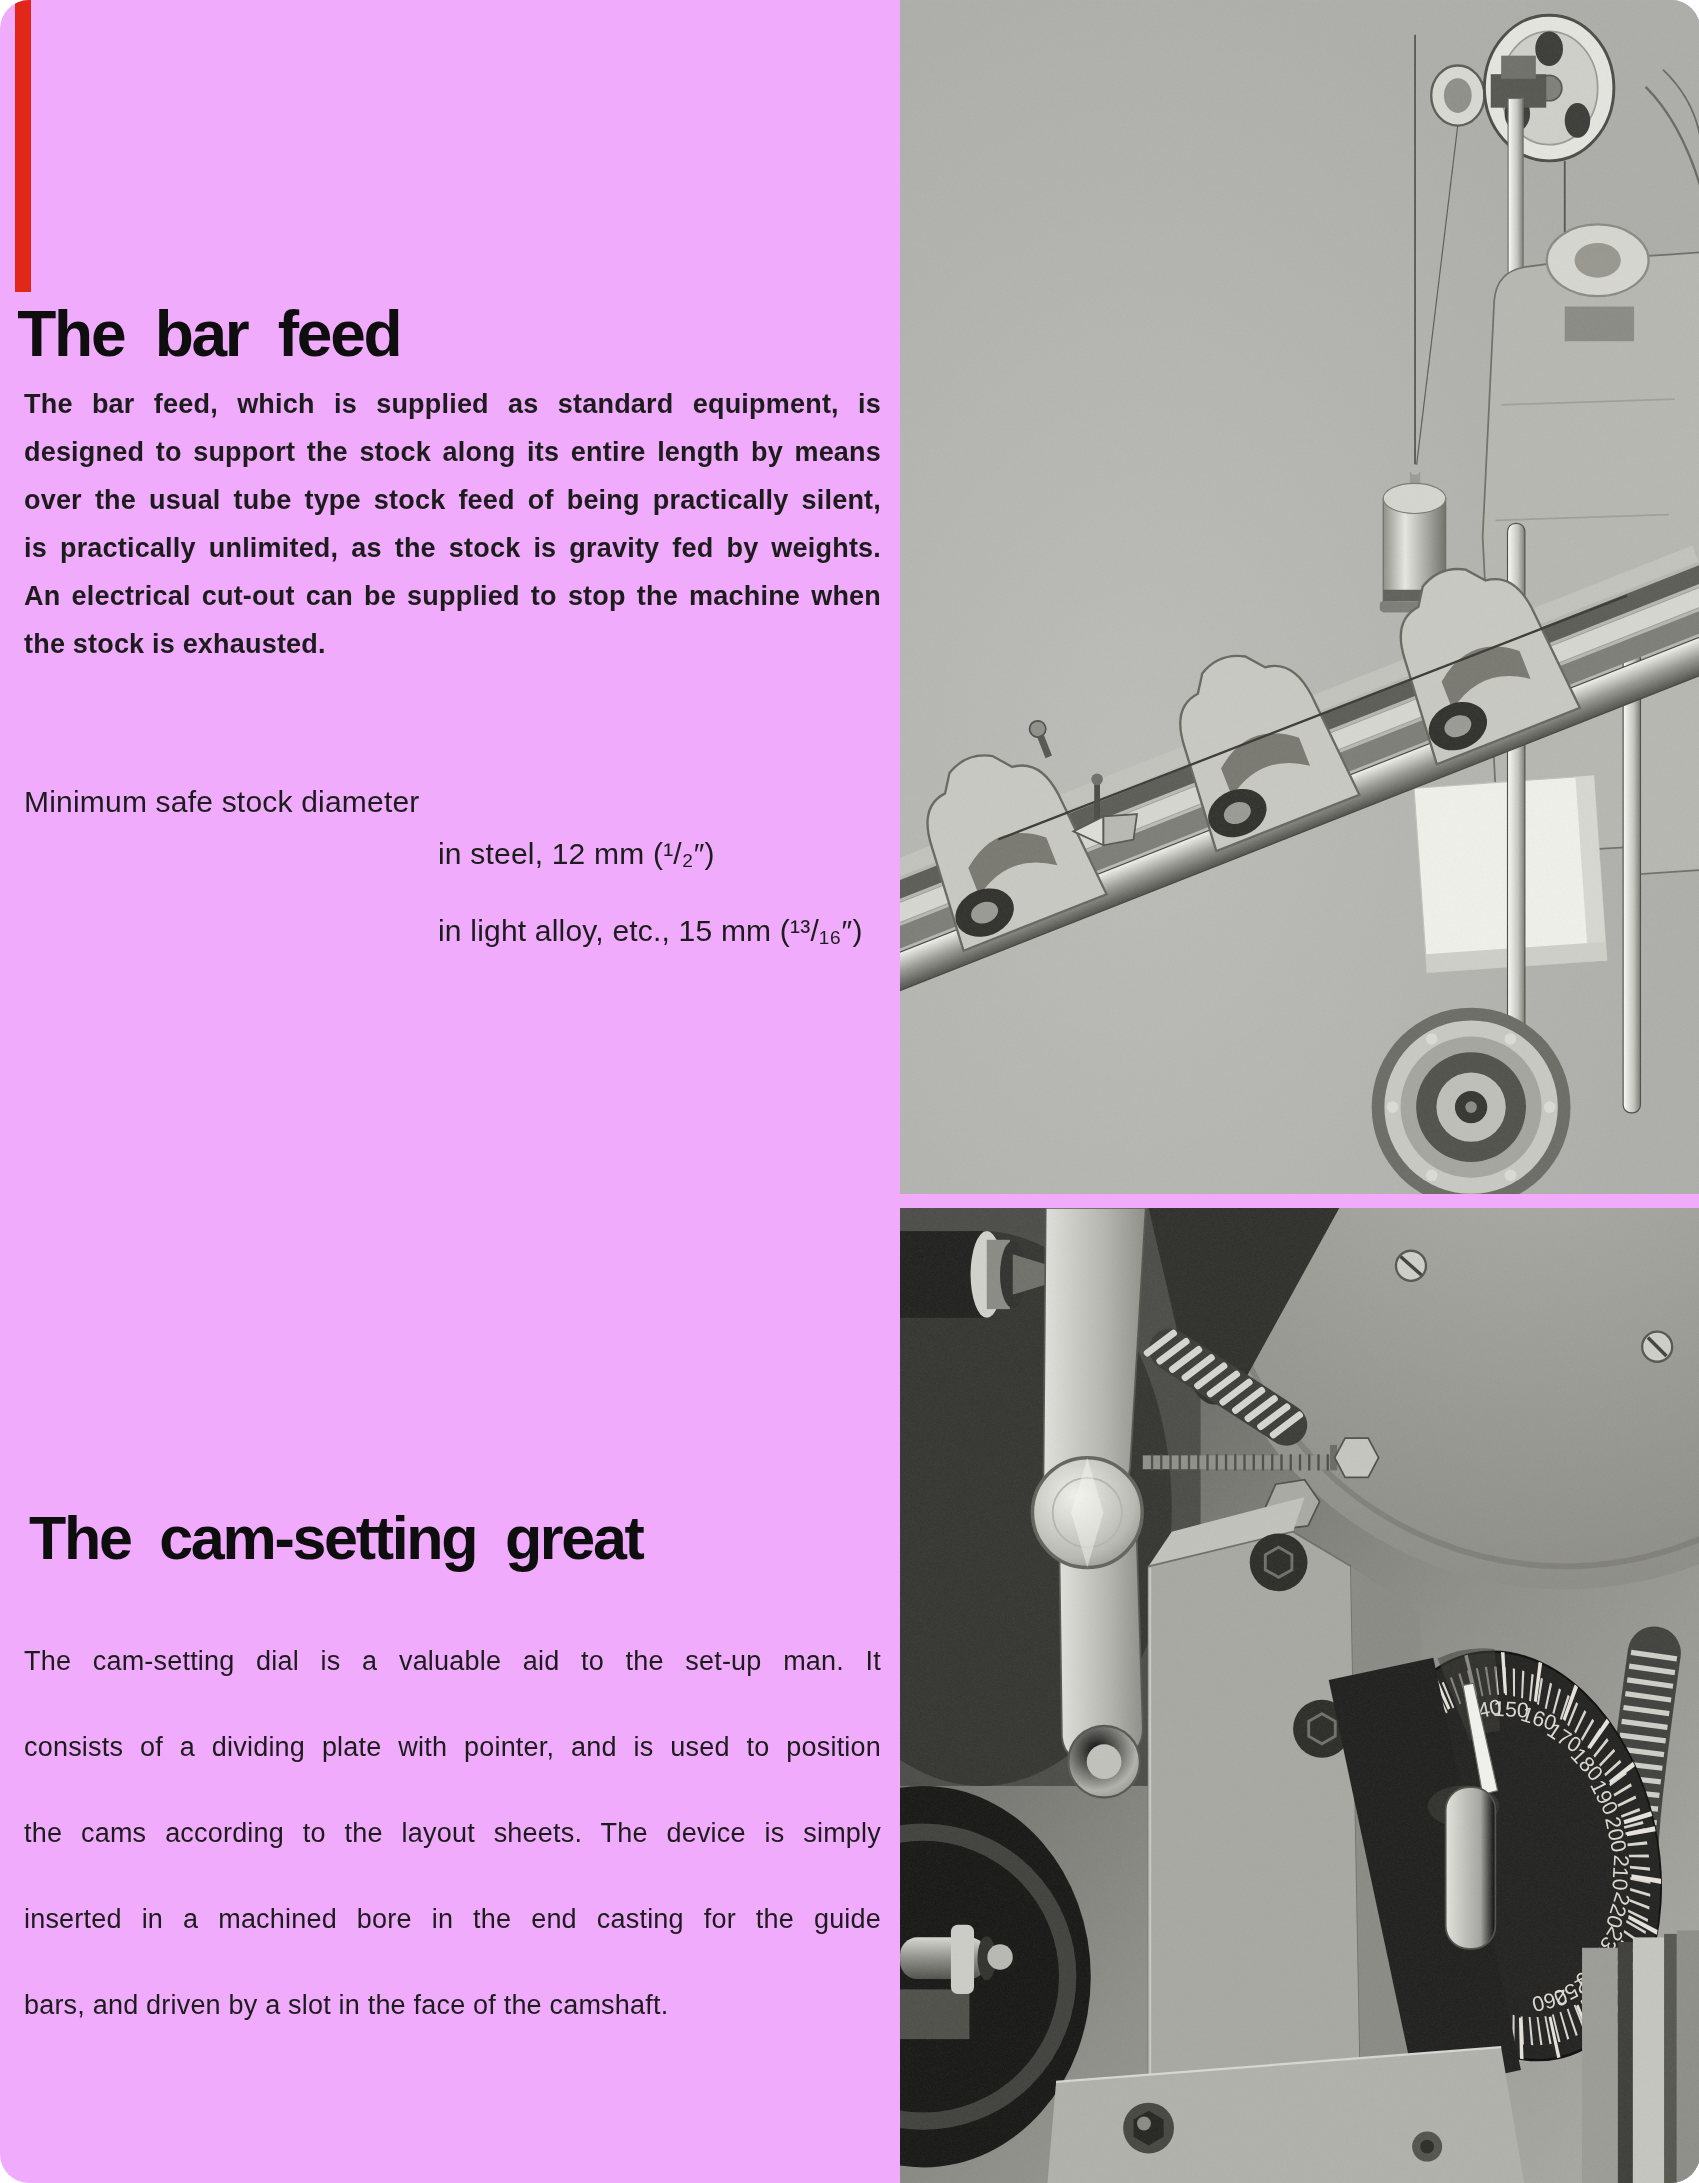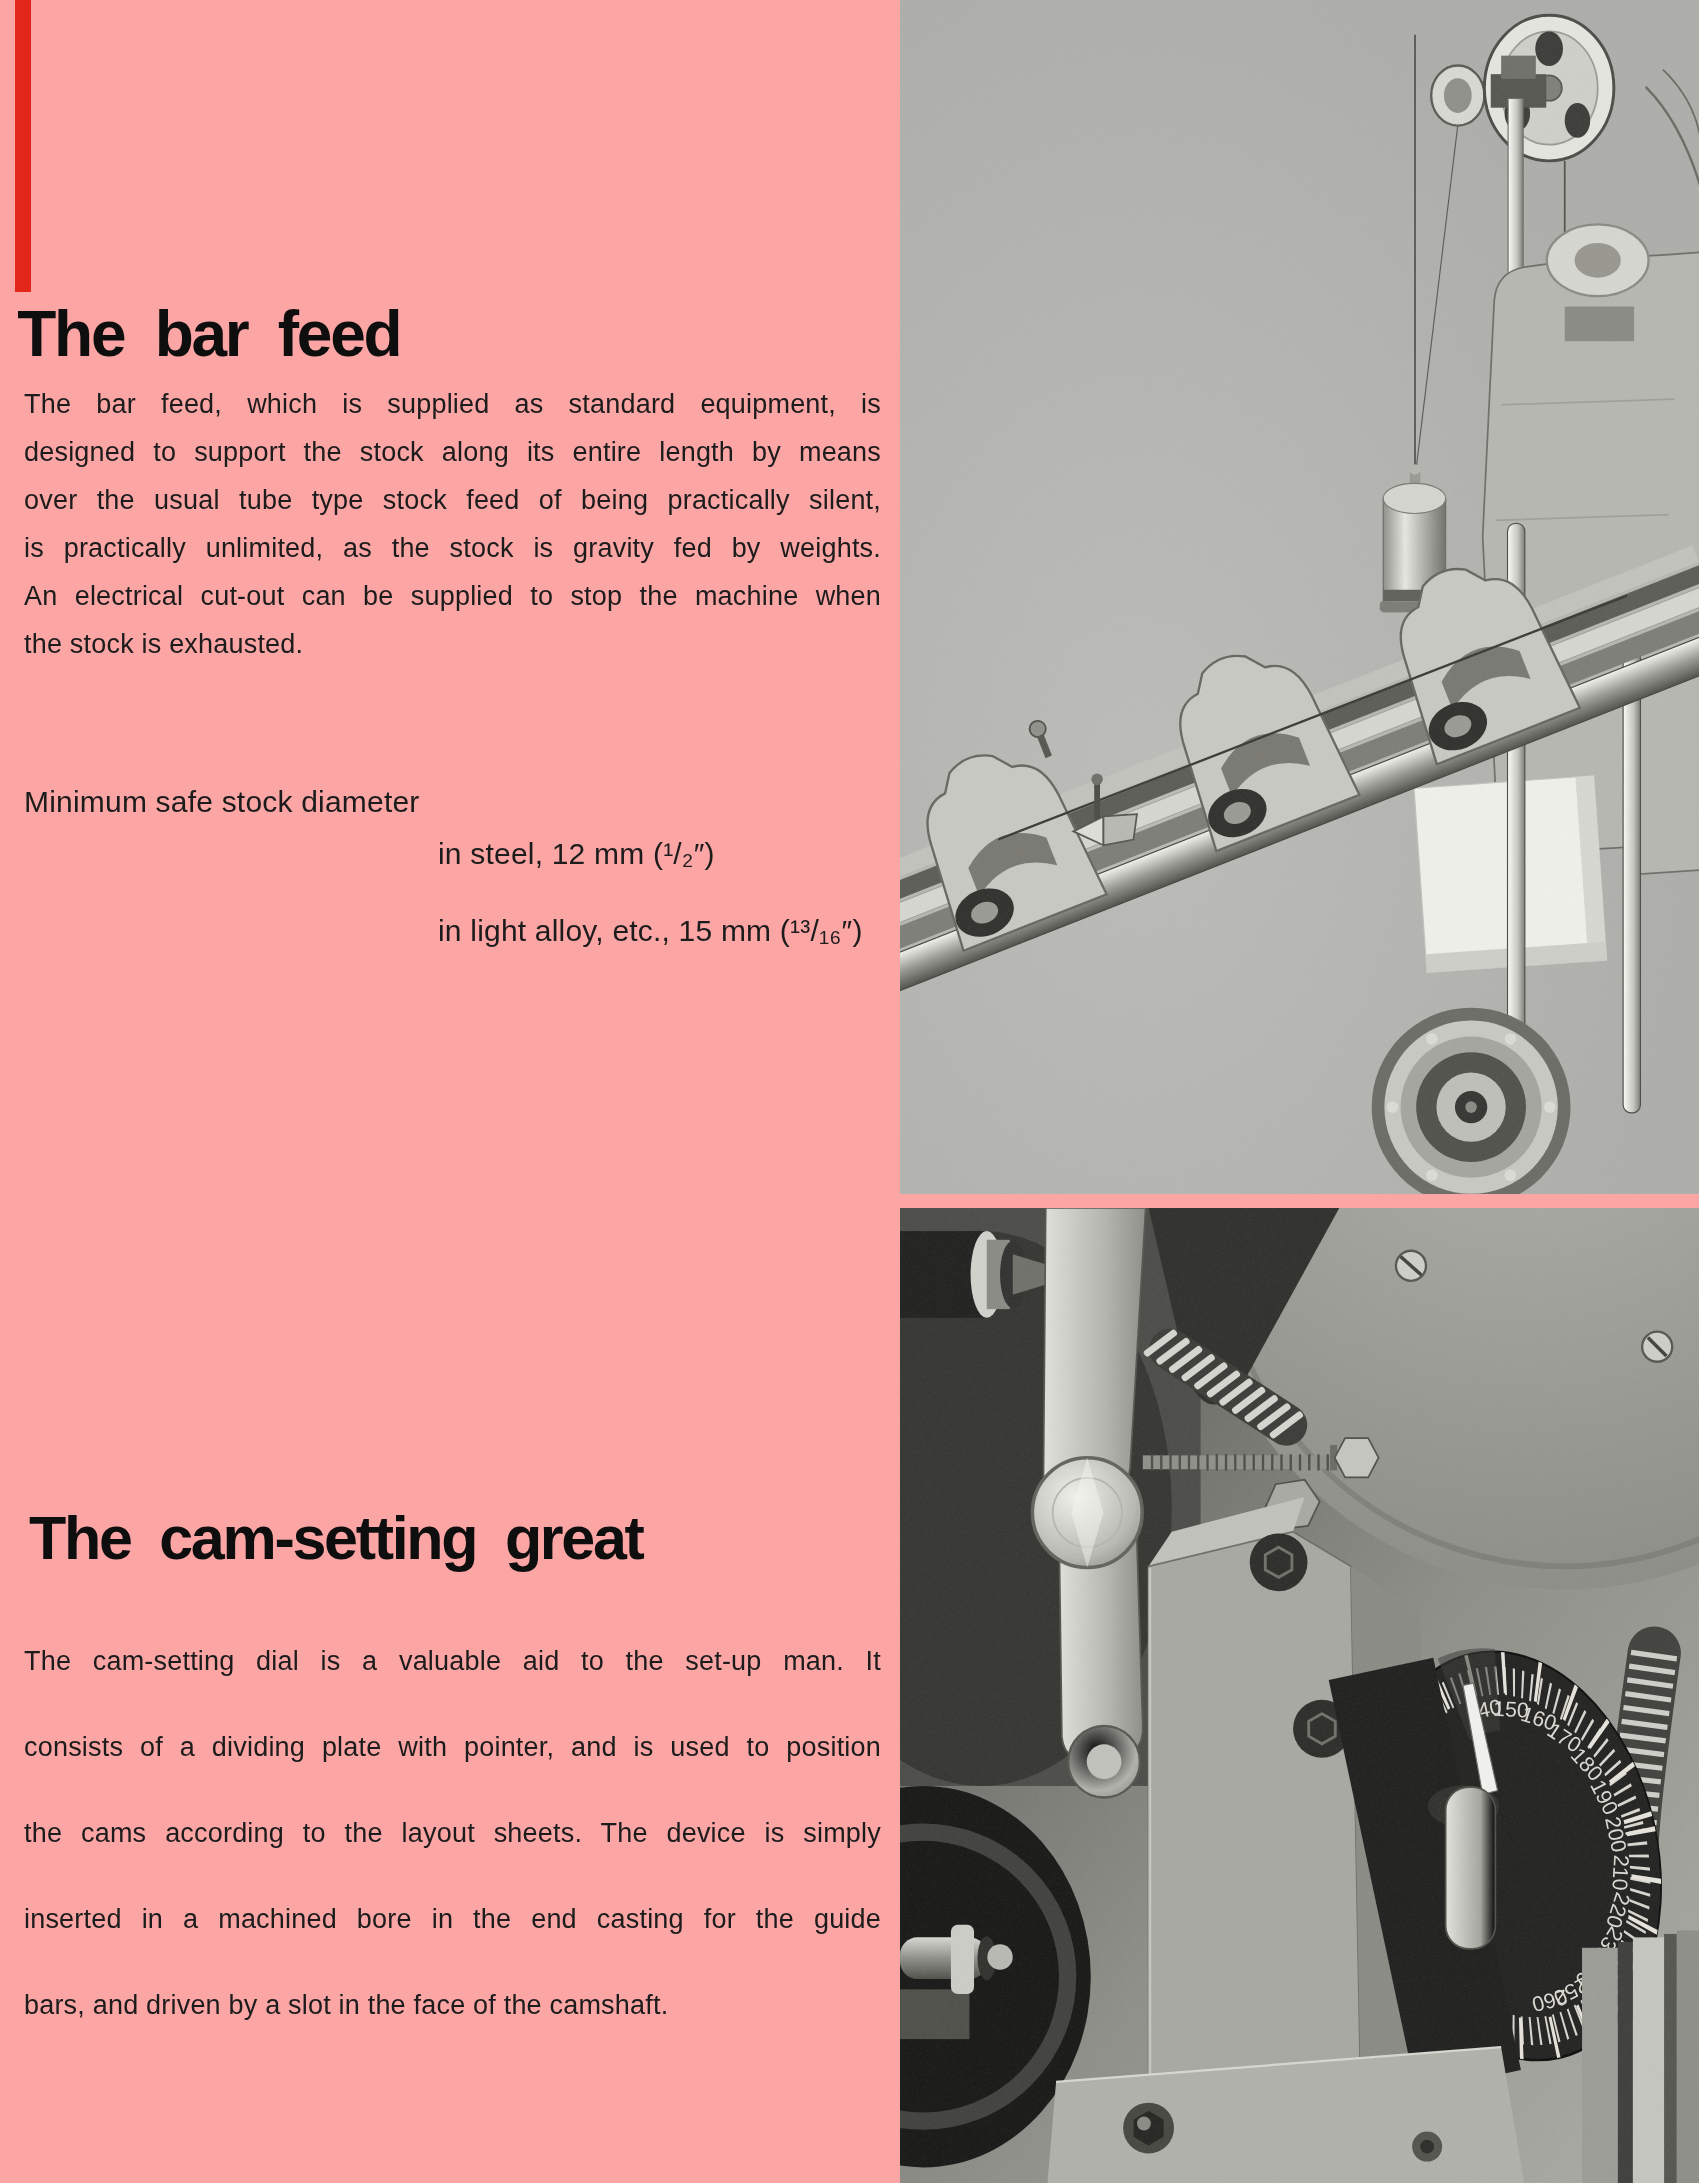--- a/index.html
+++ b/index.html
@@ -1,28 +1,28 @@
 <!DOCTYPE html>
 <html style="font-size:9.3px"><head>
 <meta charset="utf-8">
 <style>
   html,body{margin:0;padding:0;background:#ffffff;}
-  .page{position:relative;width:1700px;height:2183px;background:#fca5a5;overflow:hidden;
-        font-family:"Liberation Sans","DejaVu Sans",sans-serif;color:#171717;}
+  .page{position:relative;width:1700px;height:2183px;background:#f0abfc;overflow:hidden;
+        font-family:"Liberation Sans","DejaVu Sans",sans-serif;color:#171717;border-radius:29px;}
   .accent-bar{position:absolute;left:15px;top:0;width:15.6px;height:292px;background:#e2261a;}
   .h1{position:absolute;left:17.3px;top:302px;font-size:64px;line-height:1;font-weight:900;
       letter-spacing:-2.3px;word-spacing:15px;color:#0e0e0e;white-space:nowrap;}
   .h2{position:absolute;left:29px;top:1508px;font-size:61px;line-height:1;font-weight:900;
       letter-spacing:-2.3px;word-spacing:14px;color:#0e0e0e;white-space:nowrap;}
   .para{position:absolute;left:24px;width:857px;}
   .para1{top:380px;}
   .para2{top:1598px;}
   .pline{text-align:justify;text-align-last:justify;font-size:27px;color:#1c1c1c;
          letter-spacing:0.2px;}
-  .para1 .pline{height:48px;line-height:48px;}
+  .para1 .pline{height:48px;line-height:48px;font-weight:bold;}
   .para2 .pline{height:46px;line-height:46px;margin-top:40px;}
   .pline.last{text-align-last:left;}
   .note{position:absolute;left:24px;top:785px;font-size:30px;color:#1c1c1c;letter-spacing:0.2px;}
   .spec{position:absolute;left:438px;font-size:30px;color:#1c1c1c;letter-spacing:0.2px;text-align:right;}
   .spec1{top:837px;}
   .spec2{top:887px;margin-top:27px;}
   .photo{position:absolute;overflow:hidden;background:#b2b2ae;}
   .photo1{left:900px;top:0;width:800px;height:1194px;}
   .photo2{left:900px;top:1208px;width:800px;height:975px;}
   svg{display:block;}

